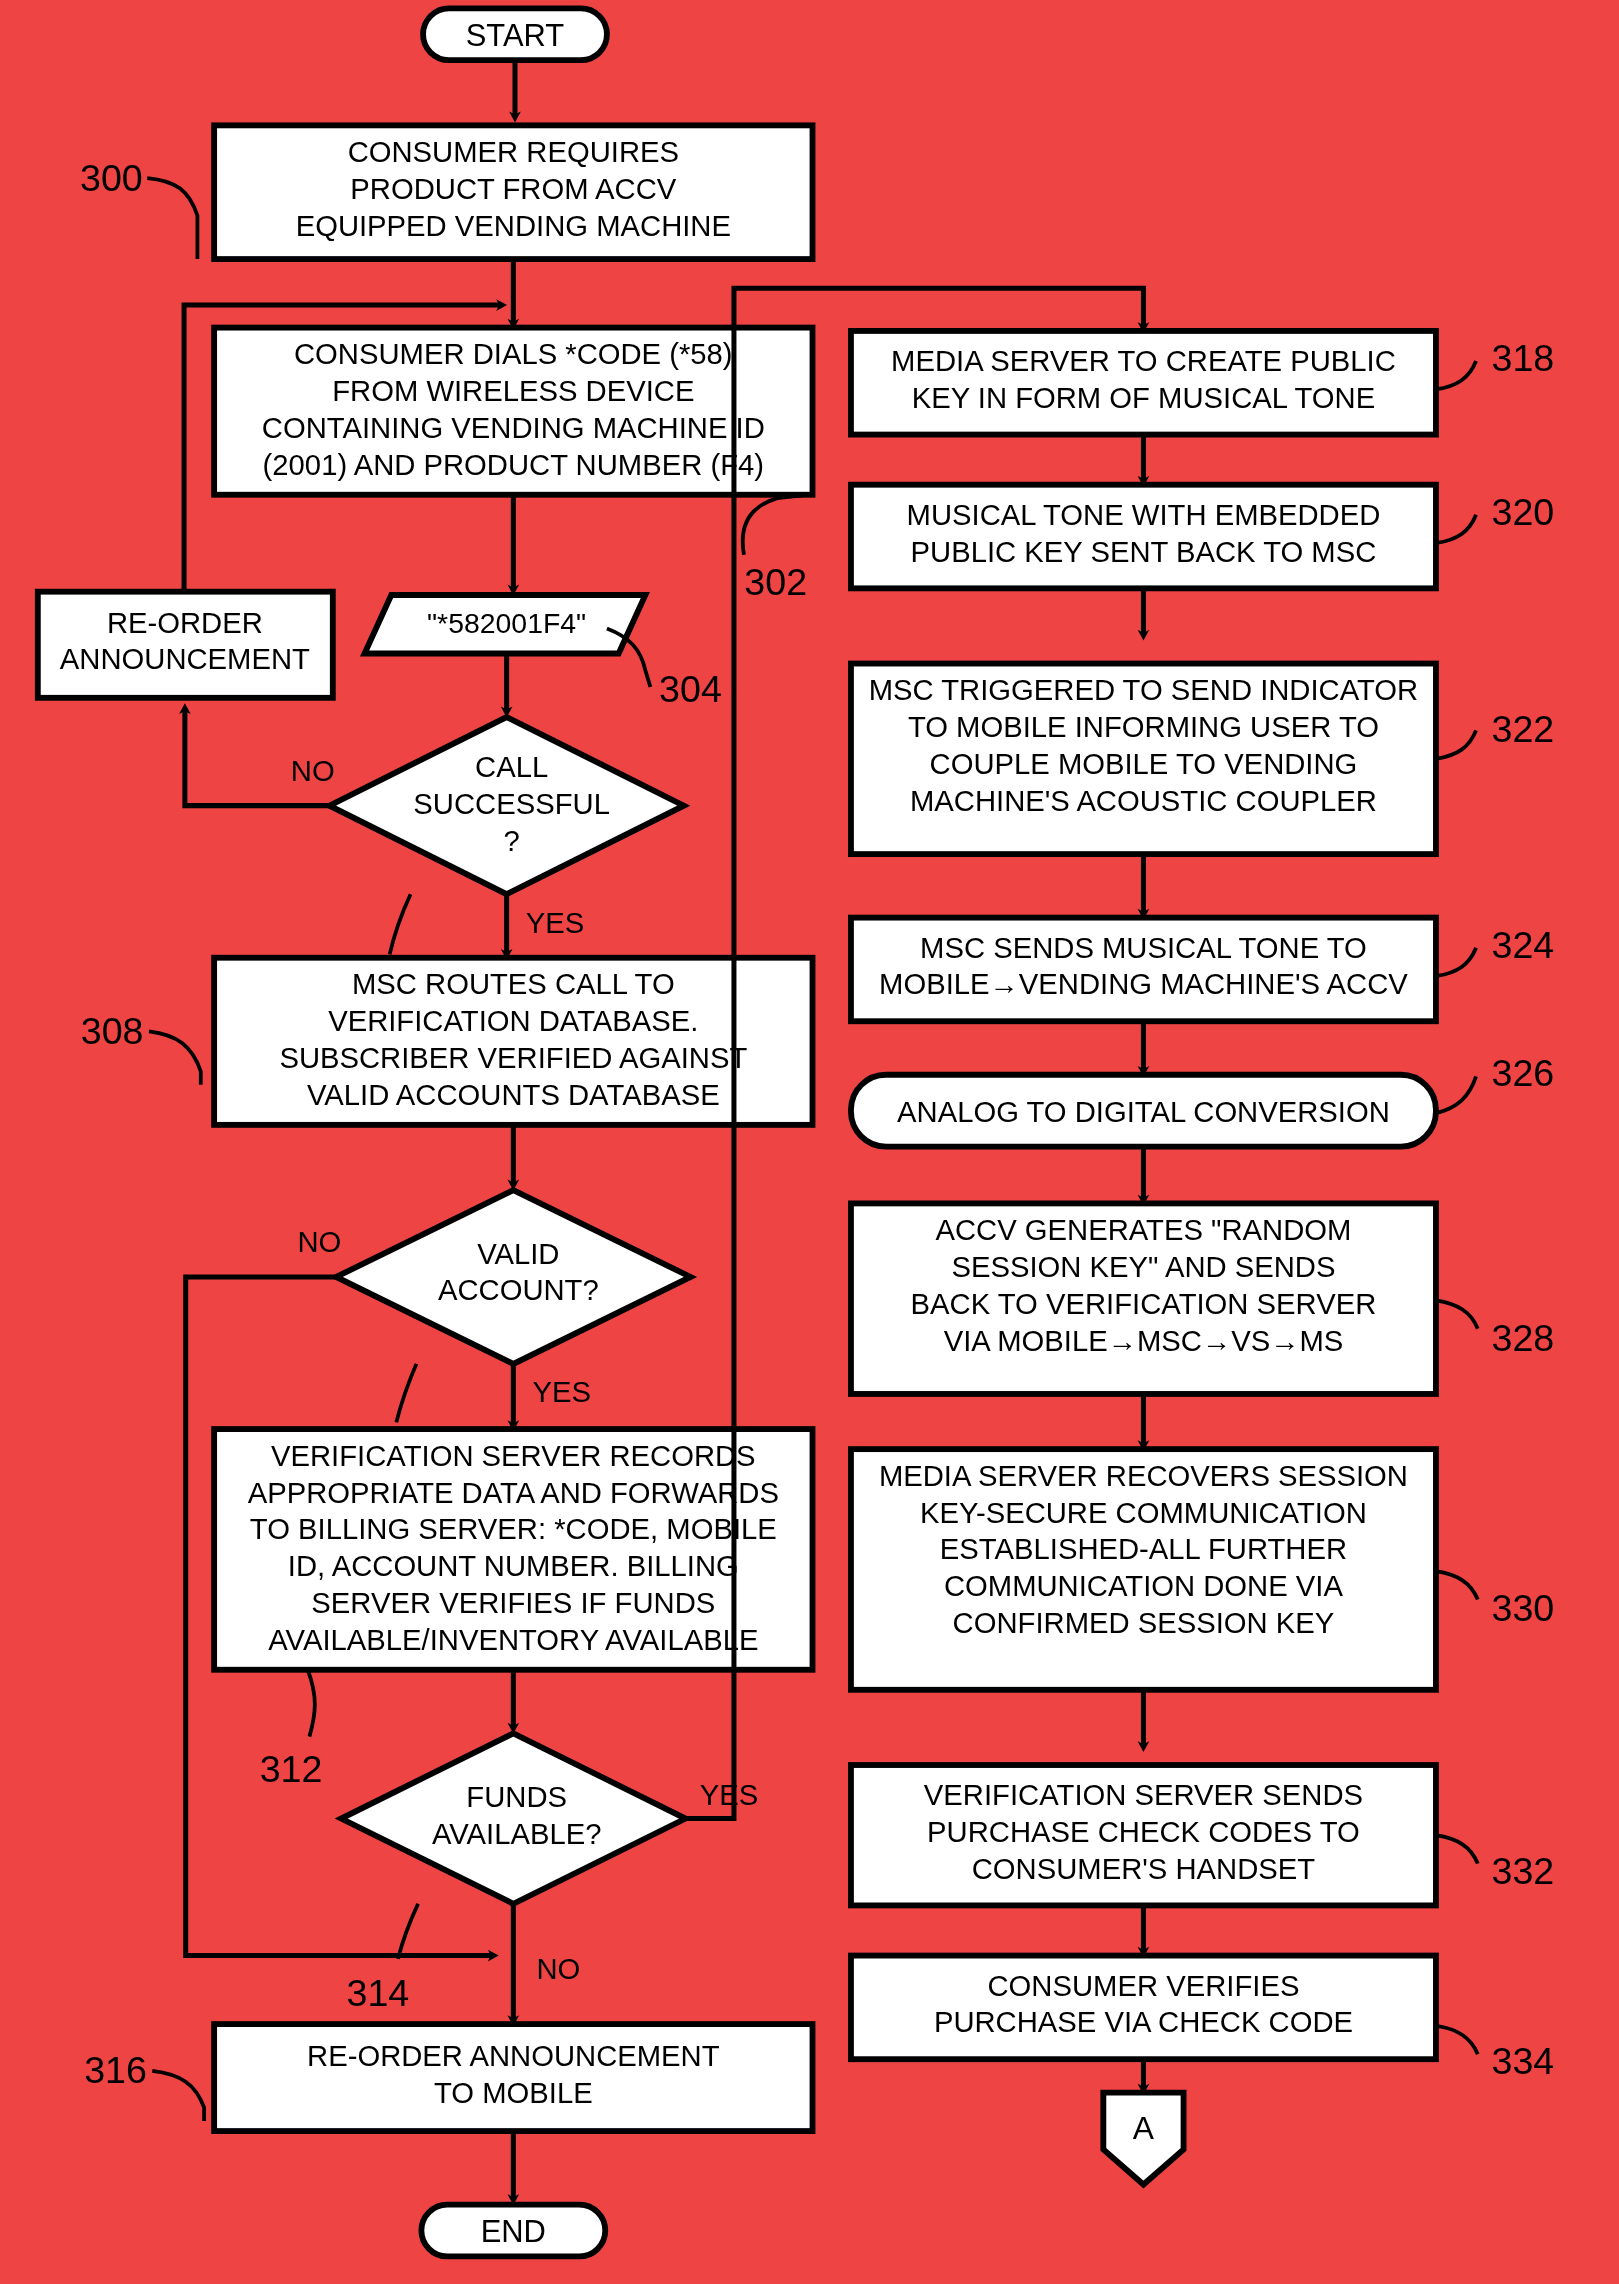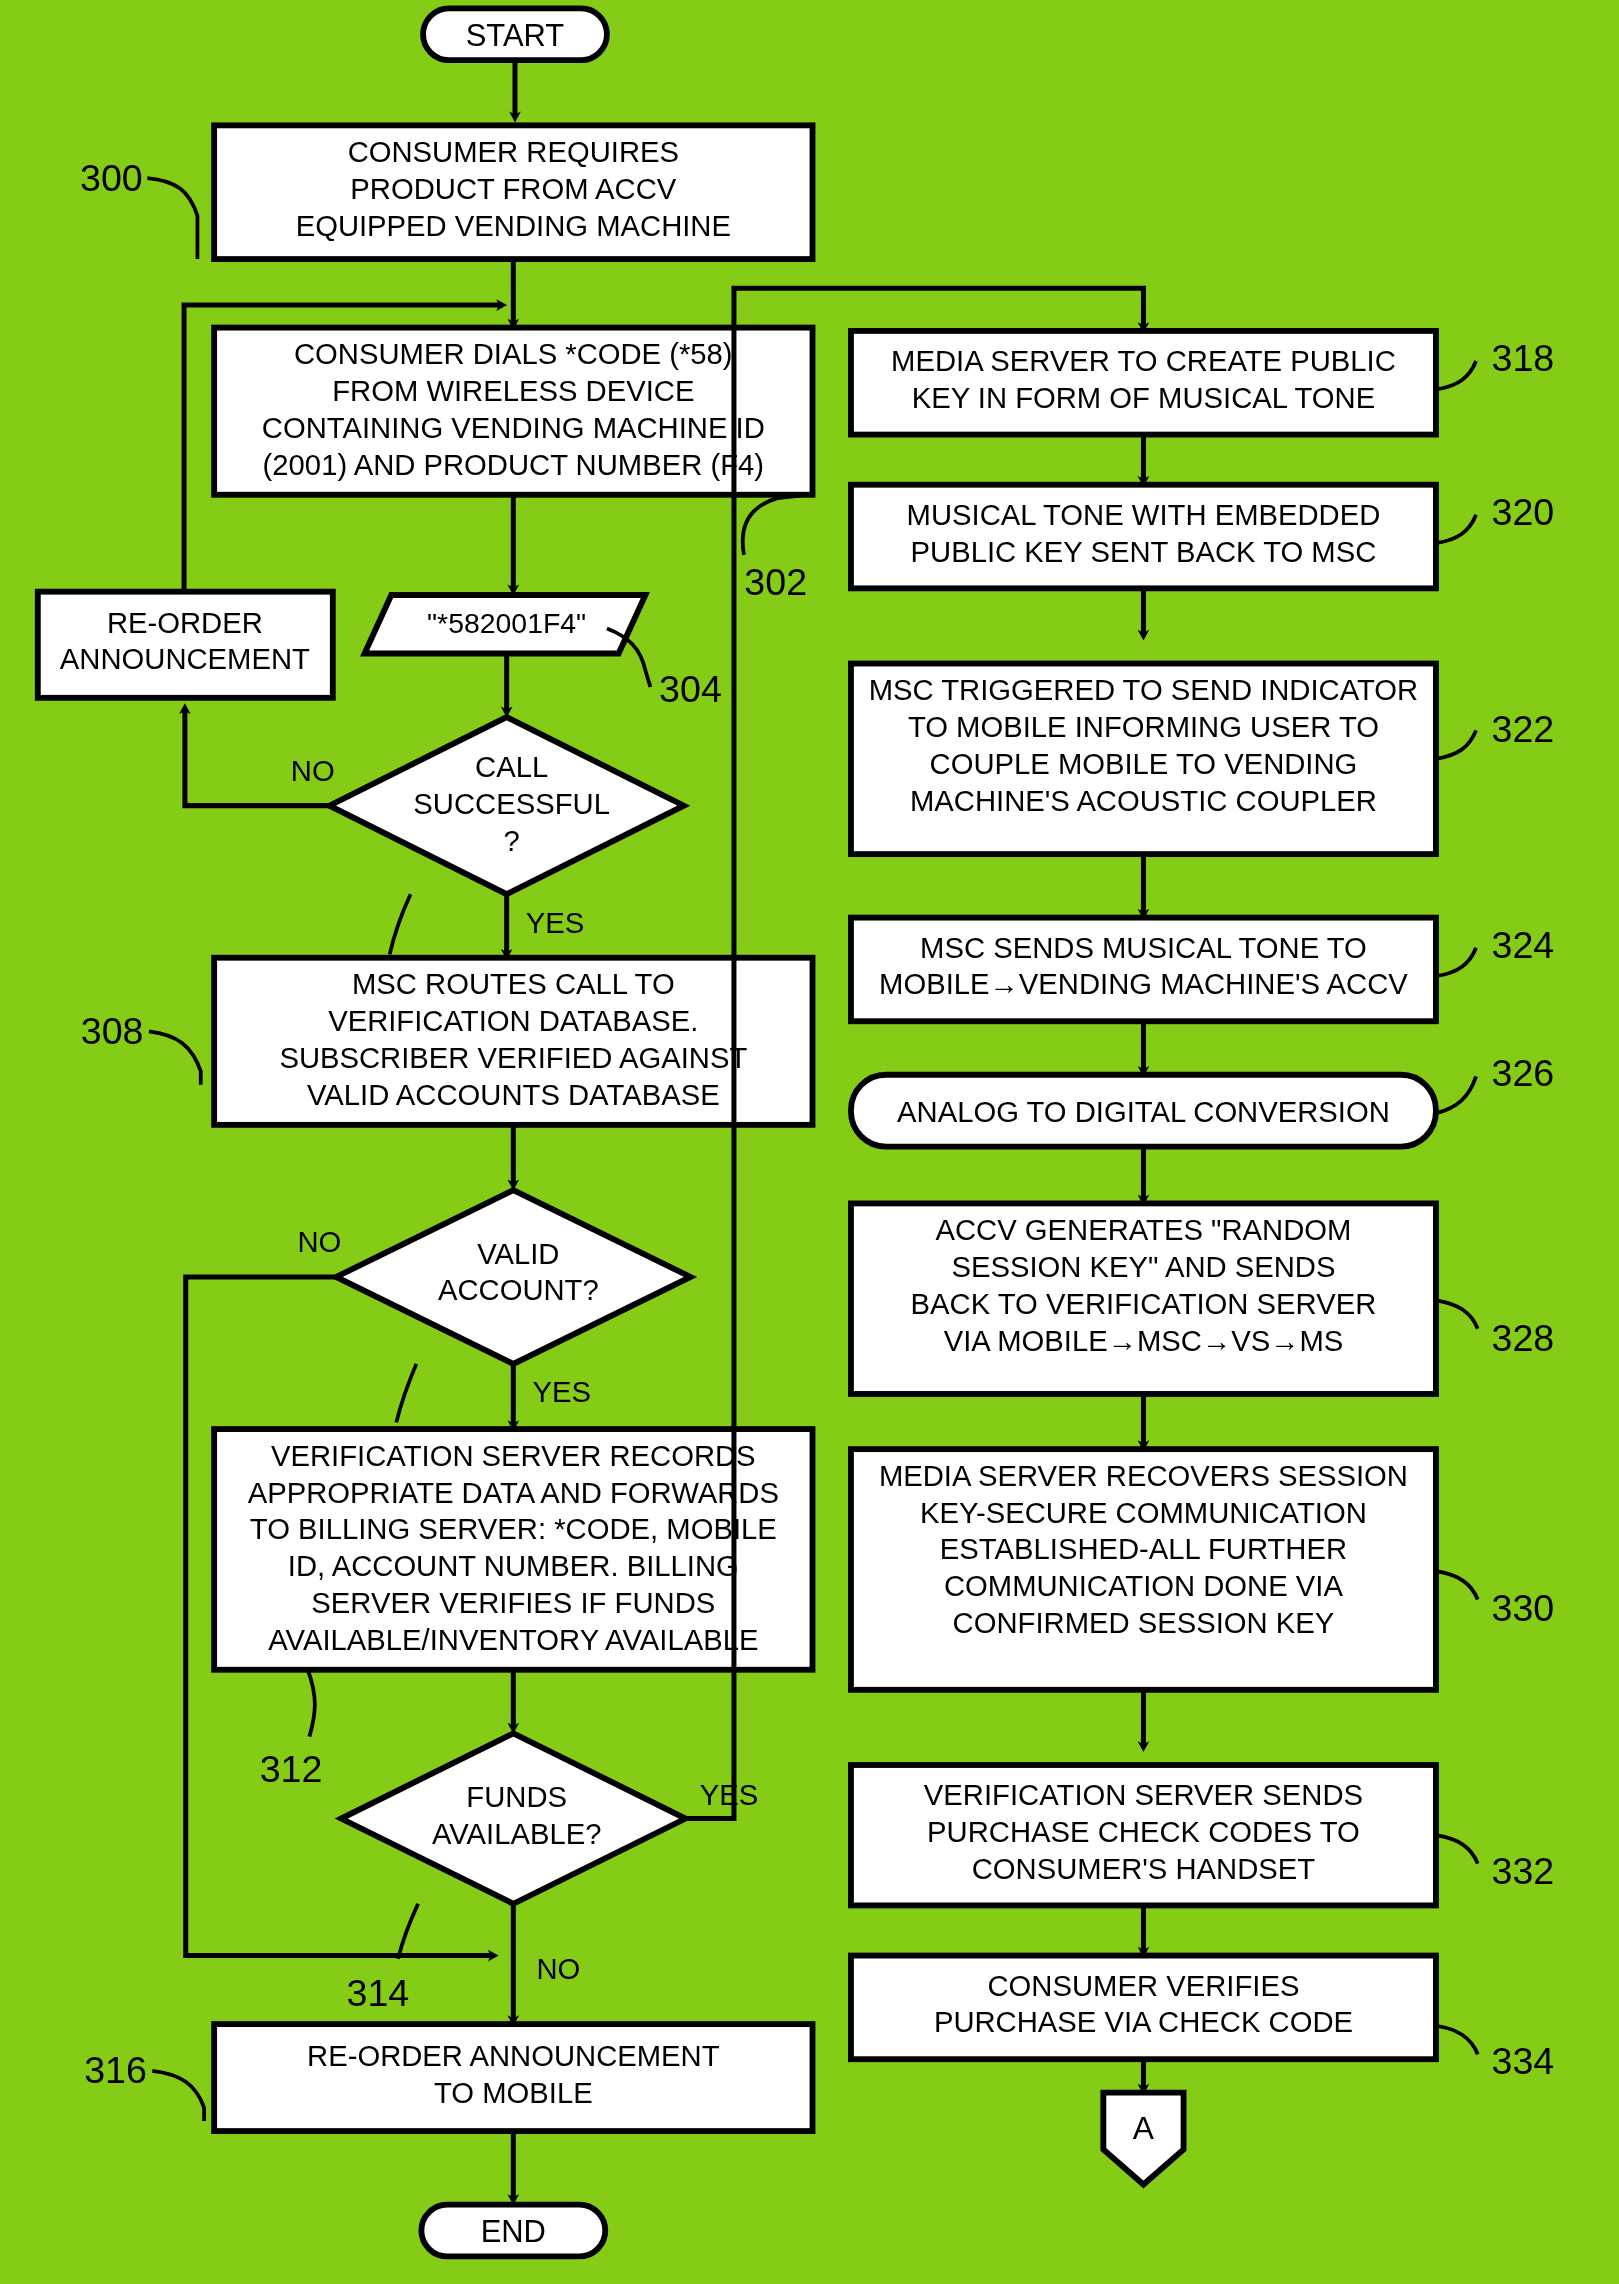--- a/index.html
+++ b/index.html
@@ -4,21 +4,21 @@
 <style>
   html, body {
     margin: 0;
     padding: 0;
     background: #ffffff;
   }
   #figure-root {
     position: relative;
     width: 1620px;
     height: 2284px;
-    background: #84cc16;
+    background: #ef4444;
     font-family: "Liberation Sans", sans-serif;
   }
   svg#flowchart {
     display: block;
     width: 1620px;
     height: 2284px;
   }
   .shape {
     fill: #ffffff;
     stroke: #000000;

